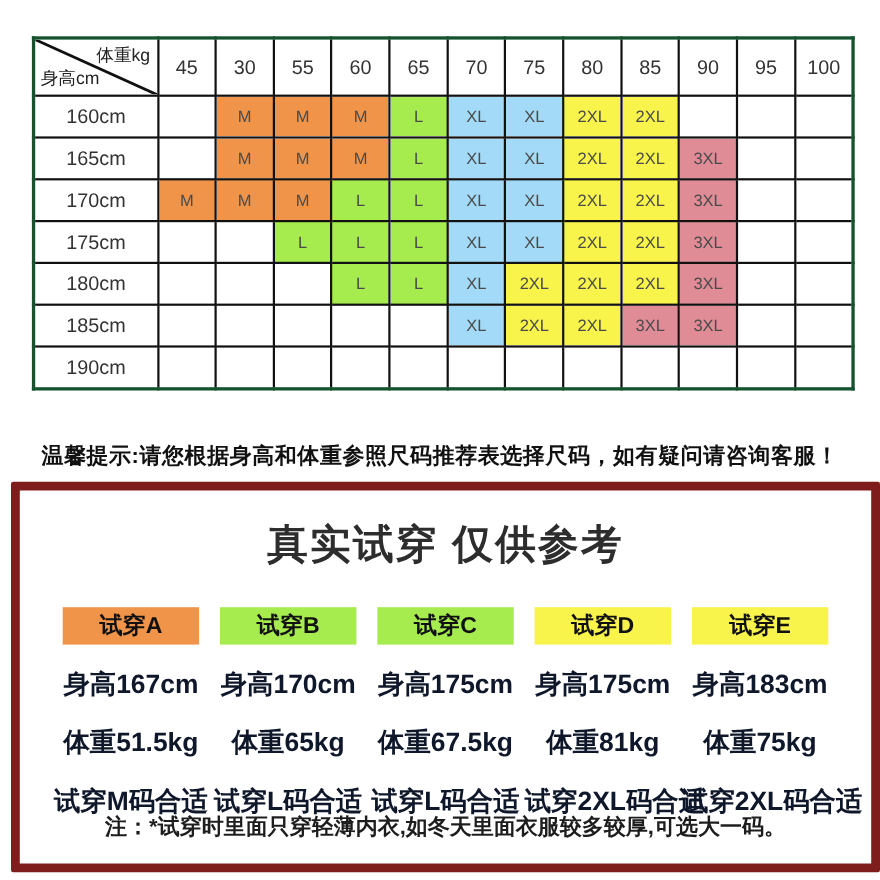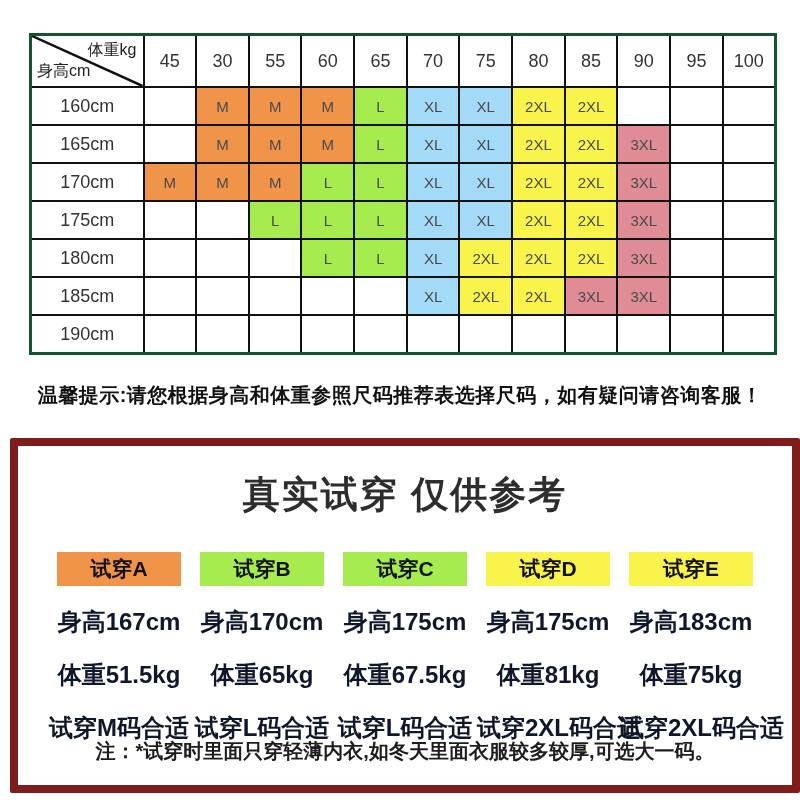--- a/index.html
+++ b/index.html
@@ -20,21 +20,21 @@
   }
   .size-table thead th{height:50px;font-size:18px;font-weight:400;color:#333;}
   .size-table tbody th{height:36px;font-size:18px;font-weight:400;color:#333;background:#fff;}
   .size-table tbody td{height:36px;font-size:15px;font-weight:400;color:#4a4a4a;}
   .corner{position:relative;}
   .corner .diag{position:absolute;left:0;top:0;width:100%;height:100%;}
   .corner-top{position:absolute;top:4px;right:6px;font-size:16px;color:#222;}
   .corner-bottom{position:absolute;bottom:4px;left:5px;font-size:16px;color:#222;}
   
   .tip{
-    position:absolute;top:382px;left:0;width:800px;text-align:center;
+    position:absolute;top:401px;left:0;width:800px;text-align:center;
     font-size:20px;font-weight:bold;color:#111;letter-spacing:0.5px;
   }
   
   .tryon-box{
     position:absolute;left:10px;top:438px;width:774px;height:339px;
     border:8px solid #7f1d1d;border-radius:2px;background:#fff;
   }
   .tryon-title{
     margin-top:24px;text-align:center;
     font-size:37px;font-weight:bold;color:#2d2d2d;letter-spacing:2px;

